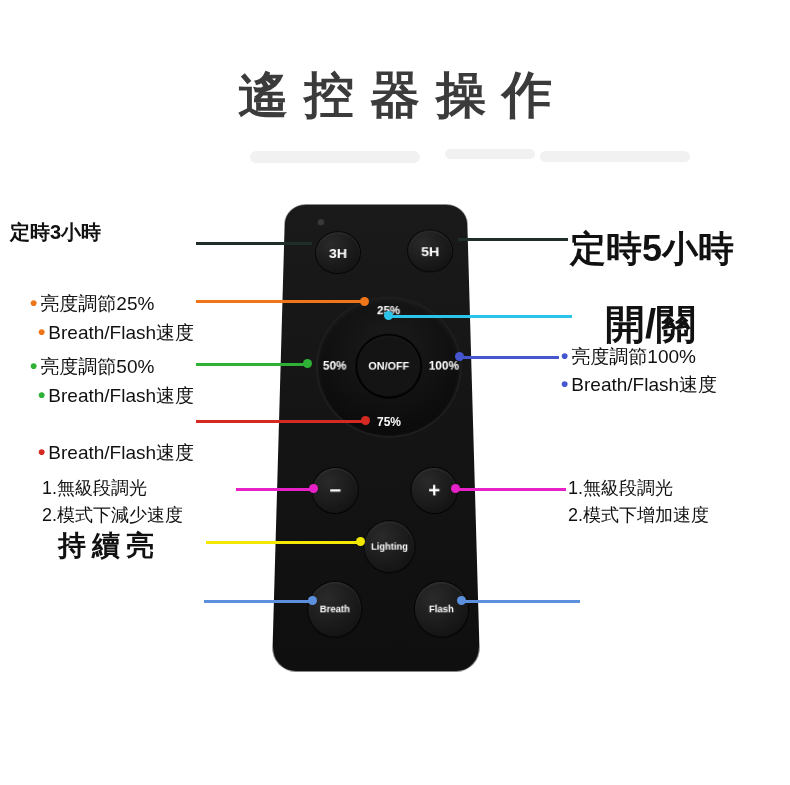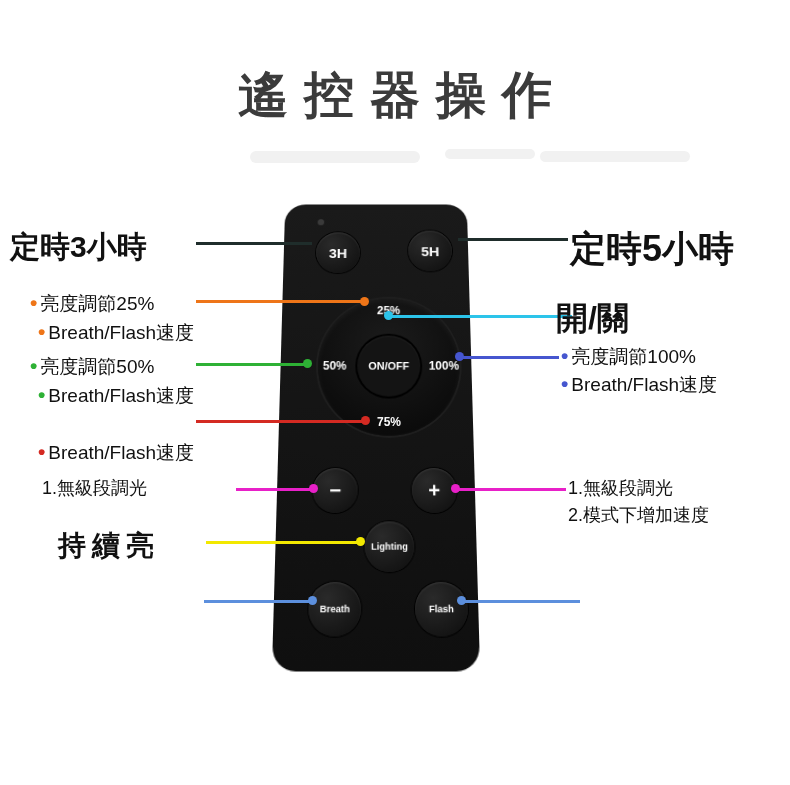--- a/index.html
+++ b/index.html
@@ -91,23 +91,23 @@
   <div class="dot" style="left: 384px; top: 311px; background: rgb(44, 196, 234);"></div>
   <div class="dot" style="left: 303px; top: 359px; background: rgb(46, 177, 53);"></div>
   <div class="dot" style="left: 455px; top: 352px; background: rgb(70, 86, 207);"></div>
   <div class="dot" style="left: 361px; top: 416px; background: rgb(212, 42, 34);"></div>
   <div class="dot" style="left: 309px; top: 484px; background: rgb(232, 32, 200);"></div>
   <div class="dot" style="left: 451px; top: 484px; background: rgb(232, 32, 200);"></div>
   <div class="dot" style="left: 356px; top: 537px; background: rgb(242, 232, 0);"></div>
   <div class="dot" style="left: 308px; top: 596px; background: rgb(92, 143, 221);"></div>
   <div class="dot" style="left: 457px; top: 596px; background: rgb(92, 143, 221);"></div>
 
-  <div class="big" style="left:10px;top:227px;font-size:30px">定時3小時</div>
+  <div class="big" style="left:10px;top:219px;font-size:20px">定時3小時</div>
   <div class="big" style="left:570px;top:225px;font-size:36px">定時5小時</div>
-  <div class="big" style="left:556px;top:297px;font-size:32px">開/關</div>
+  <div class="big" style="left:605px;top:297px;font-size:40px">開/關</div>
   <div class="big" style="left:58px;top:527px;font-size:28px;letter-spacing:6px">持續亮</div>
 
   <div class="brow" style="left:30px;top:291px">
     <span class="bu" style="color: rgb(238, 117, 24);">•</span><span>亮度調節25%</span>
   </div>
   <div class="brow" style="left:38px;top:320px">
     <span class="bu" style="color: rgb(238, 117, 24);">•</span><span>Breath/Flash速度</span>
   </div>
 
   <div class="brow" style="left:30px;top:354px">
@@ -122,17 +122,18 @@
   </div>
 
   <div class="brow" style="left:561px;top:344px">
     <span class="bu" style="color: rgb(70, 86, 207);">•</span><span>亮度調節100%</span>
   </div>
   <div class="brow" style="left:561px;top:372px">
     <span class="bu" style="color: rgb(70, 86, 207);">•</span><span>Breath/Flash速度</span>
   </div>
 
   <div class="nrow" style="left:42px;top:476px">1.無級段調光</div>
+  <div class="nrow" style="left:42px;top:503px">2.模式下減少速度</div>
 
   <div class="nrow" style="left:568px;top:476px">1.無級段調光</div>
   <div class="nrow" style="left:568px;top:503px">2.模式下增加速度</div>
 
 </div>
 
 </body></html>

